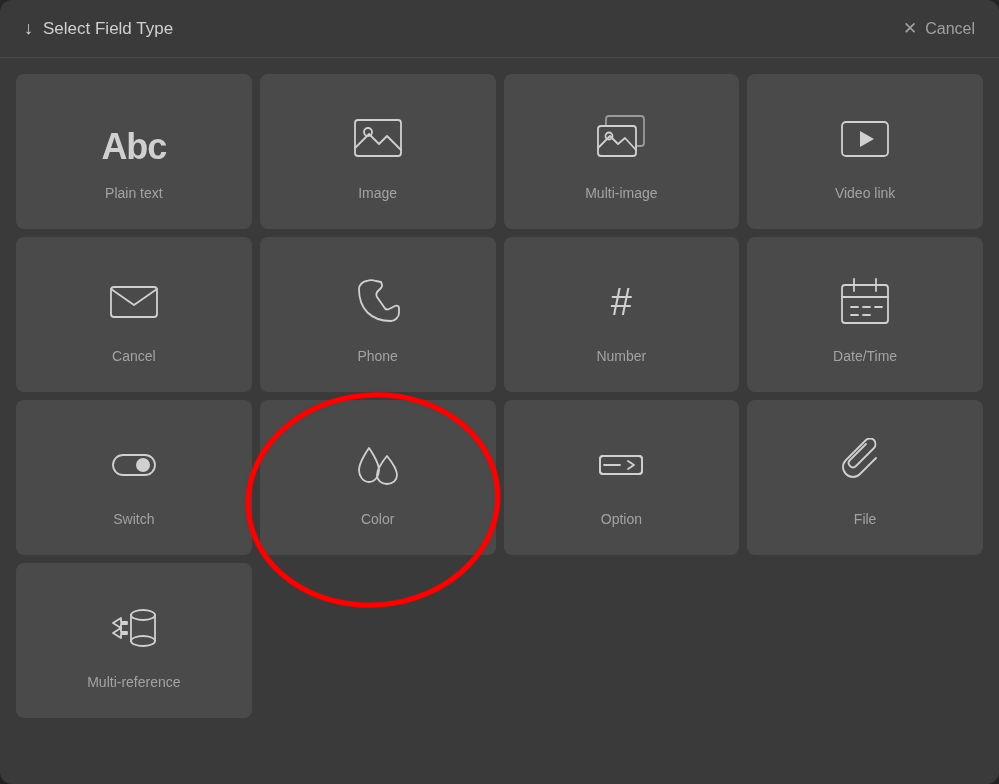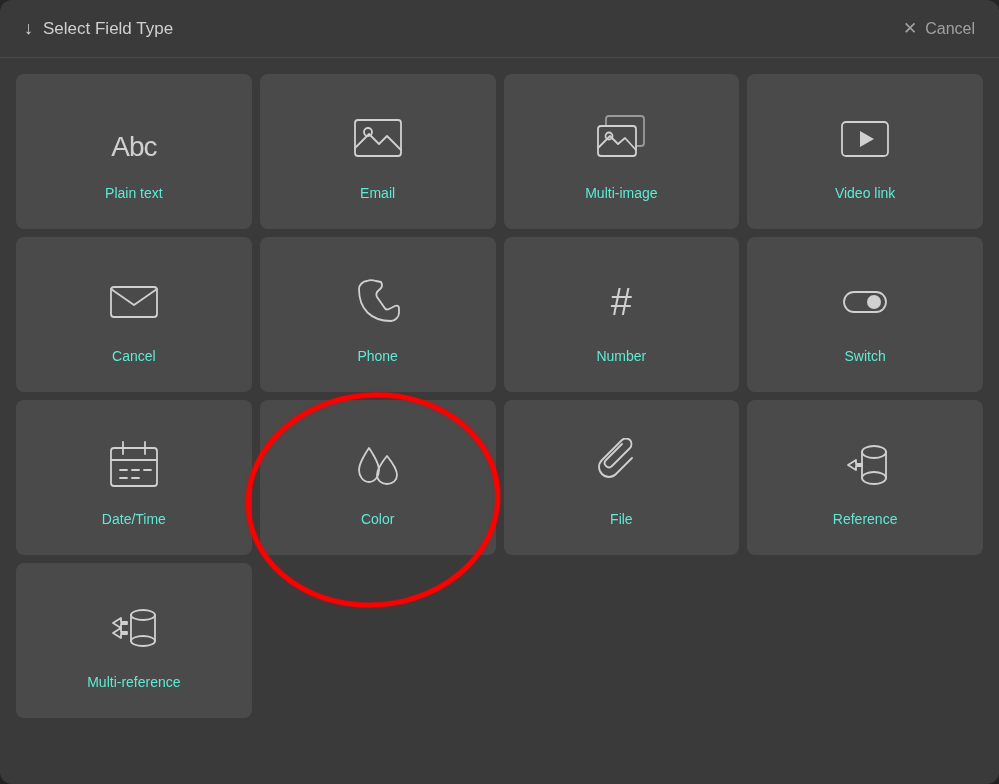--- a/index.html
+++ b/index.html
@@ -82,29 +82,29 @@
       width: 54px;
       height: 54px;
       stroke: #d0d0d0;
       fill: none;
       stroke-width: 1.8;
       stroke-linecap: round;
       stroke-linejoin: round;
     }
 
     .field-label {
-      color: #5eead4;
+      color: #a3a3a3;
       font-size: 14px;
       font-weight: 400;
       text-align: center;
     }
 
     .abc-text {
-      font-size: 28px;
-      font-weight: 400;
+      font-size: 36px;
+      font-weight: 700;
       color: #d0d0d0;
       line-height: 1;
       letter-spacing: -1px;
       margin-top: 16px;
     }
 
     .hash-text {
       font-size: 38px;
       font-weight: 300;
       color: #d0d0d0;
@@ -152,21 +152,21 @@
 
 
     <div class="field-card">
       <div class="icon-area">
         <svg viewBox="0 0 54 54">
           <rect x="4" y="8" width="46" height="36" rx="3"></rect>
           <circle cx="17" cy="20" r="4"></circle>
           <polyline points="4,36 18,22 28,32 36,24 50,38"></polyline>
         </svg>
       </div>
-      <span class="field-label">Email</span>
+      <span class="field-label">Image</span>
     </div>
 
     <div class="field-card">
       <div class="icon-area">
         <svg viewBox="0 0 54 54">
 
           <rect x="12" y="4" width="38" height="30" rx="3" stroke-opacity="0.6"></rect>
 
           <rect x="4" y="14" width="38" height="30" rx="3" fill="#4a4a4a"></rect>
           <circle cx="15" cy="24" r="3.5"></circle>
@@ -204,87 +204,86 @@
         </svg>
       </div>
       <span class="field-label">Phone</span>
     </div>
 
     <div class="field-card">
       <div class="icon-area">
         <span class="hash-text">#</span>
       </div>
       <span class="field-label">Number</span>
-    </div>
-
-    <div class="field-card">
-      <div class="icon-area">
-        <svg viewBox="0 0 54 54">
-          <rect x="6" y="17" width="42" height="20" rx="10"></rect>
-          <circle cx="36" cy="27" r="7" fill="#d0d0d0" stroke="none"></circle>
-        </svg>
-      </div>
-      <span class="field-label">Switch</span>
     </div>
 
     <div class="field-card">
       <div class="icon-area">
         <svg viewBox="0 0 54 54">
           <rect x="4" y="10" width="46" height="38" rx="3"></rect>
           <line x1="4" y1="22" x2="50" y2="22"></line>
           <line x1="16" y1="4" x2="16" y2="16"></line>
           <line x1="38" y1="4" x2="38" y2="16"></line>
           <line x1="13" y1="32" x2="20" y2="32"></line>
           <line x1="25" y1="32" x2="32" y2="32"></line>
           <line x1="37" y1="32" x2="44" y2="32"></line>
           <line x1="13" y1="40" x2="20" y2="40"></line>
           <line x1="25" y1="40" x2="32" y2="40"></line>
         </svg>
       </div>
       <span class="field-label">Date/Time</span>
     </div>
 
+    <div class="field-card">
+      <div class="icon-area">
+        <svg viewBox="0 0 54 54">
+          <rect x="6" y="17" width="42" height="20" rx="10"></rect>
+          <circle cx="36" cy="27" r="7" fill="#d0d0d0" stroke="none"></circle>
+        </svg>
+      </div>
+      <span class="field-label">Switch</span>
+    </div>
+
     <div class="field-card color-card" style="position:relative; overflow:visible;">
       <svg class="red-circle" viewBox="0 0 280 235">
         <ellipse cx="135" cy="118" rx="125" ry="105" fill="none" stroke="red" stroke-width="5" stroke-dasharray="none" style="filter: drop-shadow(0 0 2px rgba(200,0,0,0.3));" transform="rotate(-5, 135, 118)"></ellipse>
       </svg>
       <div class="icon-area">
         <svg viewBox="0 0 54 54">
 
           <path d="M18 10 C18 10 8 24 8 32 C8 38 12 44 18 44 C24 44 28 38 28 32 C28 24 18 10 18 10 Z"></path>
           <path d="M36 18 C36 18 26 30 26 37 C26 42 30 46 36 46 C42 46 46 42 46 37 C46 30 36 18 36 18 Z"></path>
         </svg>
       </div>
       <span class="field-label">Color</span>
     </div>
 
+    <div class="field-card">
+      <div class="icon-area">
+        <svg viewBox="0 0 54 54">
+
+          <rect x="6" y="18" width="42" height="18" rx="3"></rect>
+          <line x1="10" y1="27" x2="26" y2="27"></line>
+          <polyline points="34,23 40,27 34,31"></polyline>
+          <rect x="6" y="18" width="42" height="18" rx="3"></rect>
+        </svg>
+      </div>
+      <span class="field-label">Option</span>
+    </div>
 
     <div class="field-card">
       <div class="icon-area">
         <svg viewBox="0 0 54 54">
 
           <path d="M38 20 L22 36 C18 40 12 40 8 36 C4 32 4 26 8 22 L28 2 C30 0 34 0 36 2 C38 4 38 8 36 10 L18 28 C16 30 14 30 12 28 C10 26 10 24 12 22 L28 6"></path>
         </svg>
       </div>
       <span class="field-label">File</span>
     </div>
 
-    <div class="field-card">
-      <div class="icon-area">
-        <svg viewBox="0 0 54 54">
-
-          <ellipse cx="36" cy="14" rx="12" ry="6"></ellipse>
-          <line x1="24" y1="14" x2="24" y2="40"></line>
-          <line x1="48" y1="14" x2="48" y2="40"></line>
-          <ellipse cx="36" cy="40" rx="12" ry="6"></ellipse>
-          <path d="M10 27 L18 22 L18 26 L24 26 L24 28 L18 28 L18 32 Z"></path>
-        </svg>
-      </div>
-      <span class="field-label">Reference</span>
-    </div>
 
     <div class="field-card">
       <div class="icon-area">
         <svg viewBox="0 0 54 54">
 
           <ellipse cx="36" cy="14" rx="12" ry="5"></ellipse>
           <line x1="24" y1="14" x2="24" y2="40"></line>
           <line x1="48" y1="14" x2="48" y2="40"></line>
           <ellipse cx="36" cy="40" rx="12" ry="5"></ellipse>
           <path d="M6 22 L14 17 L14 21 L20 21 L20 23 L14 23 L14 27 Z"></path>

